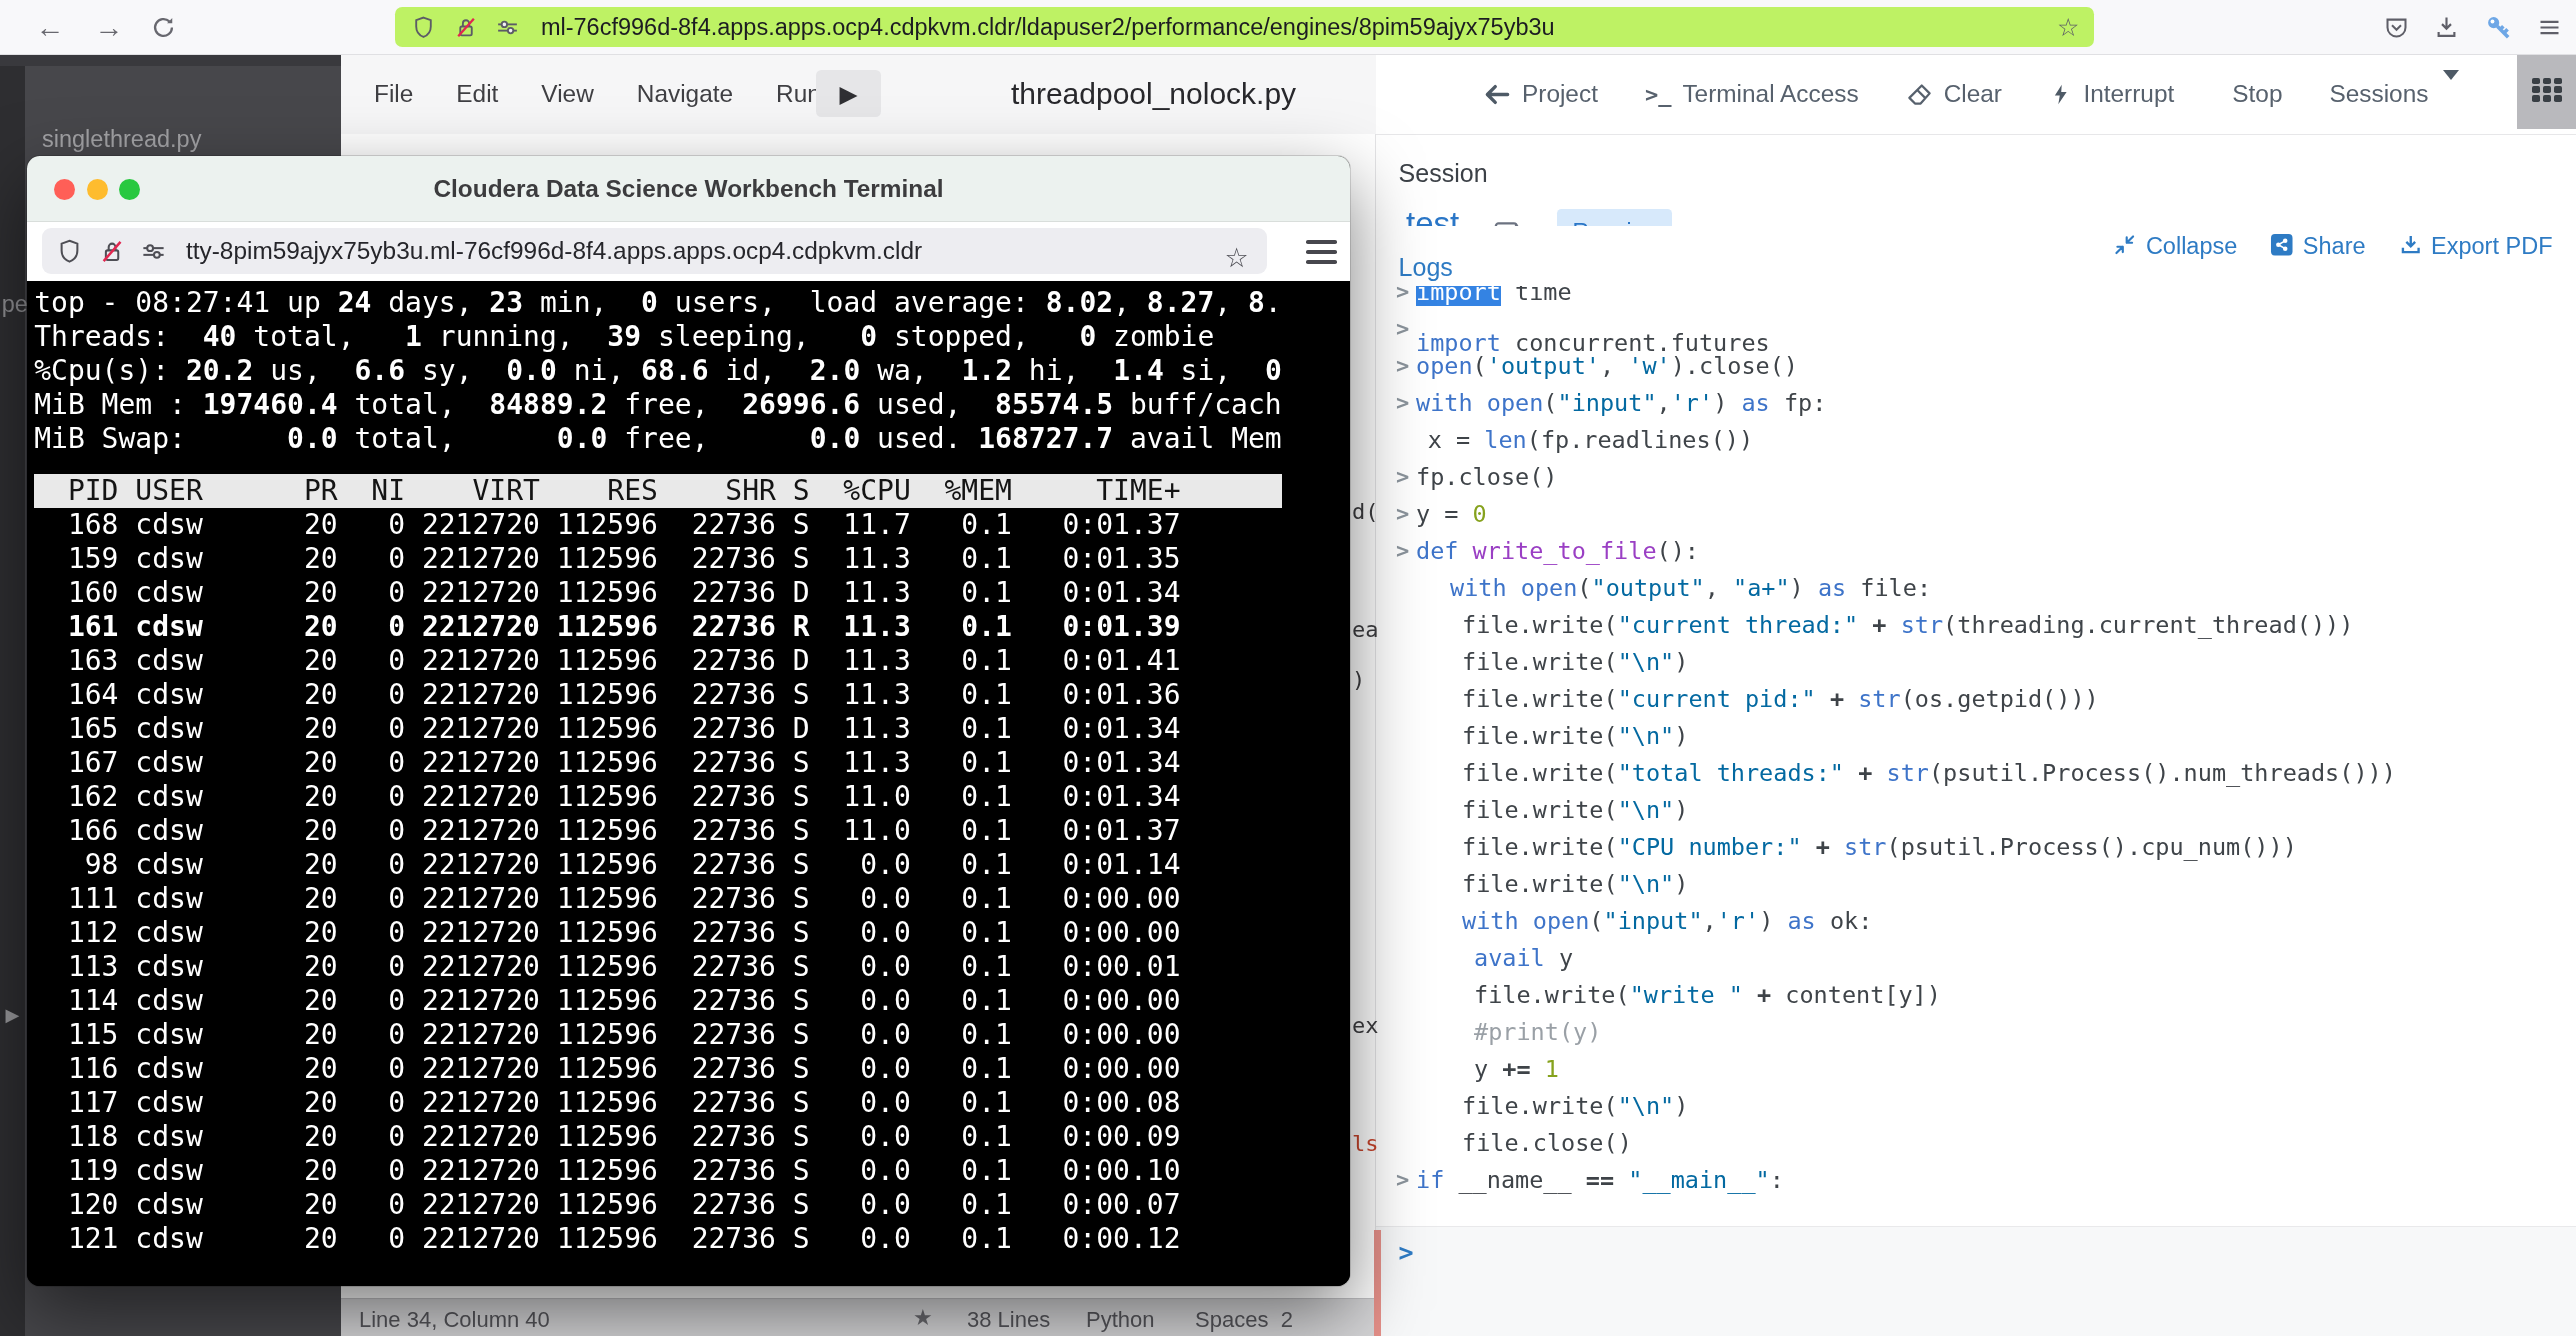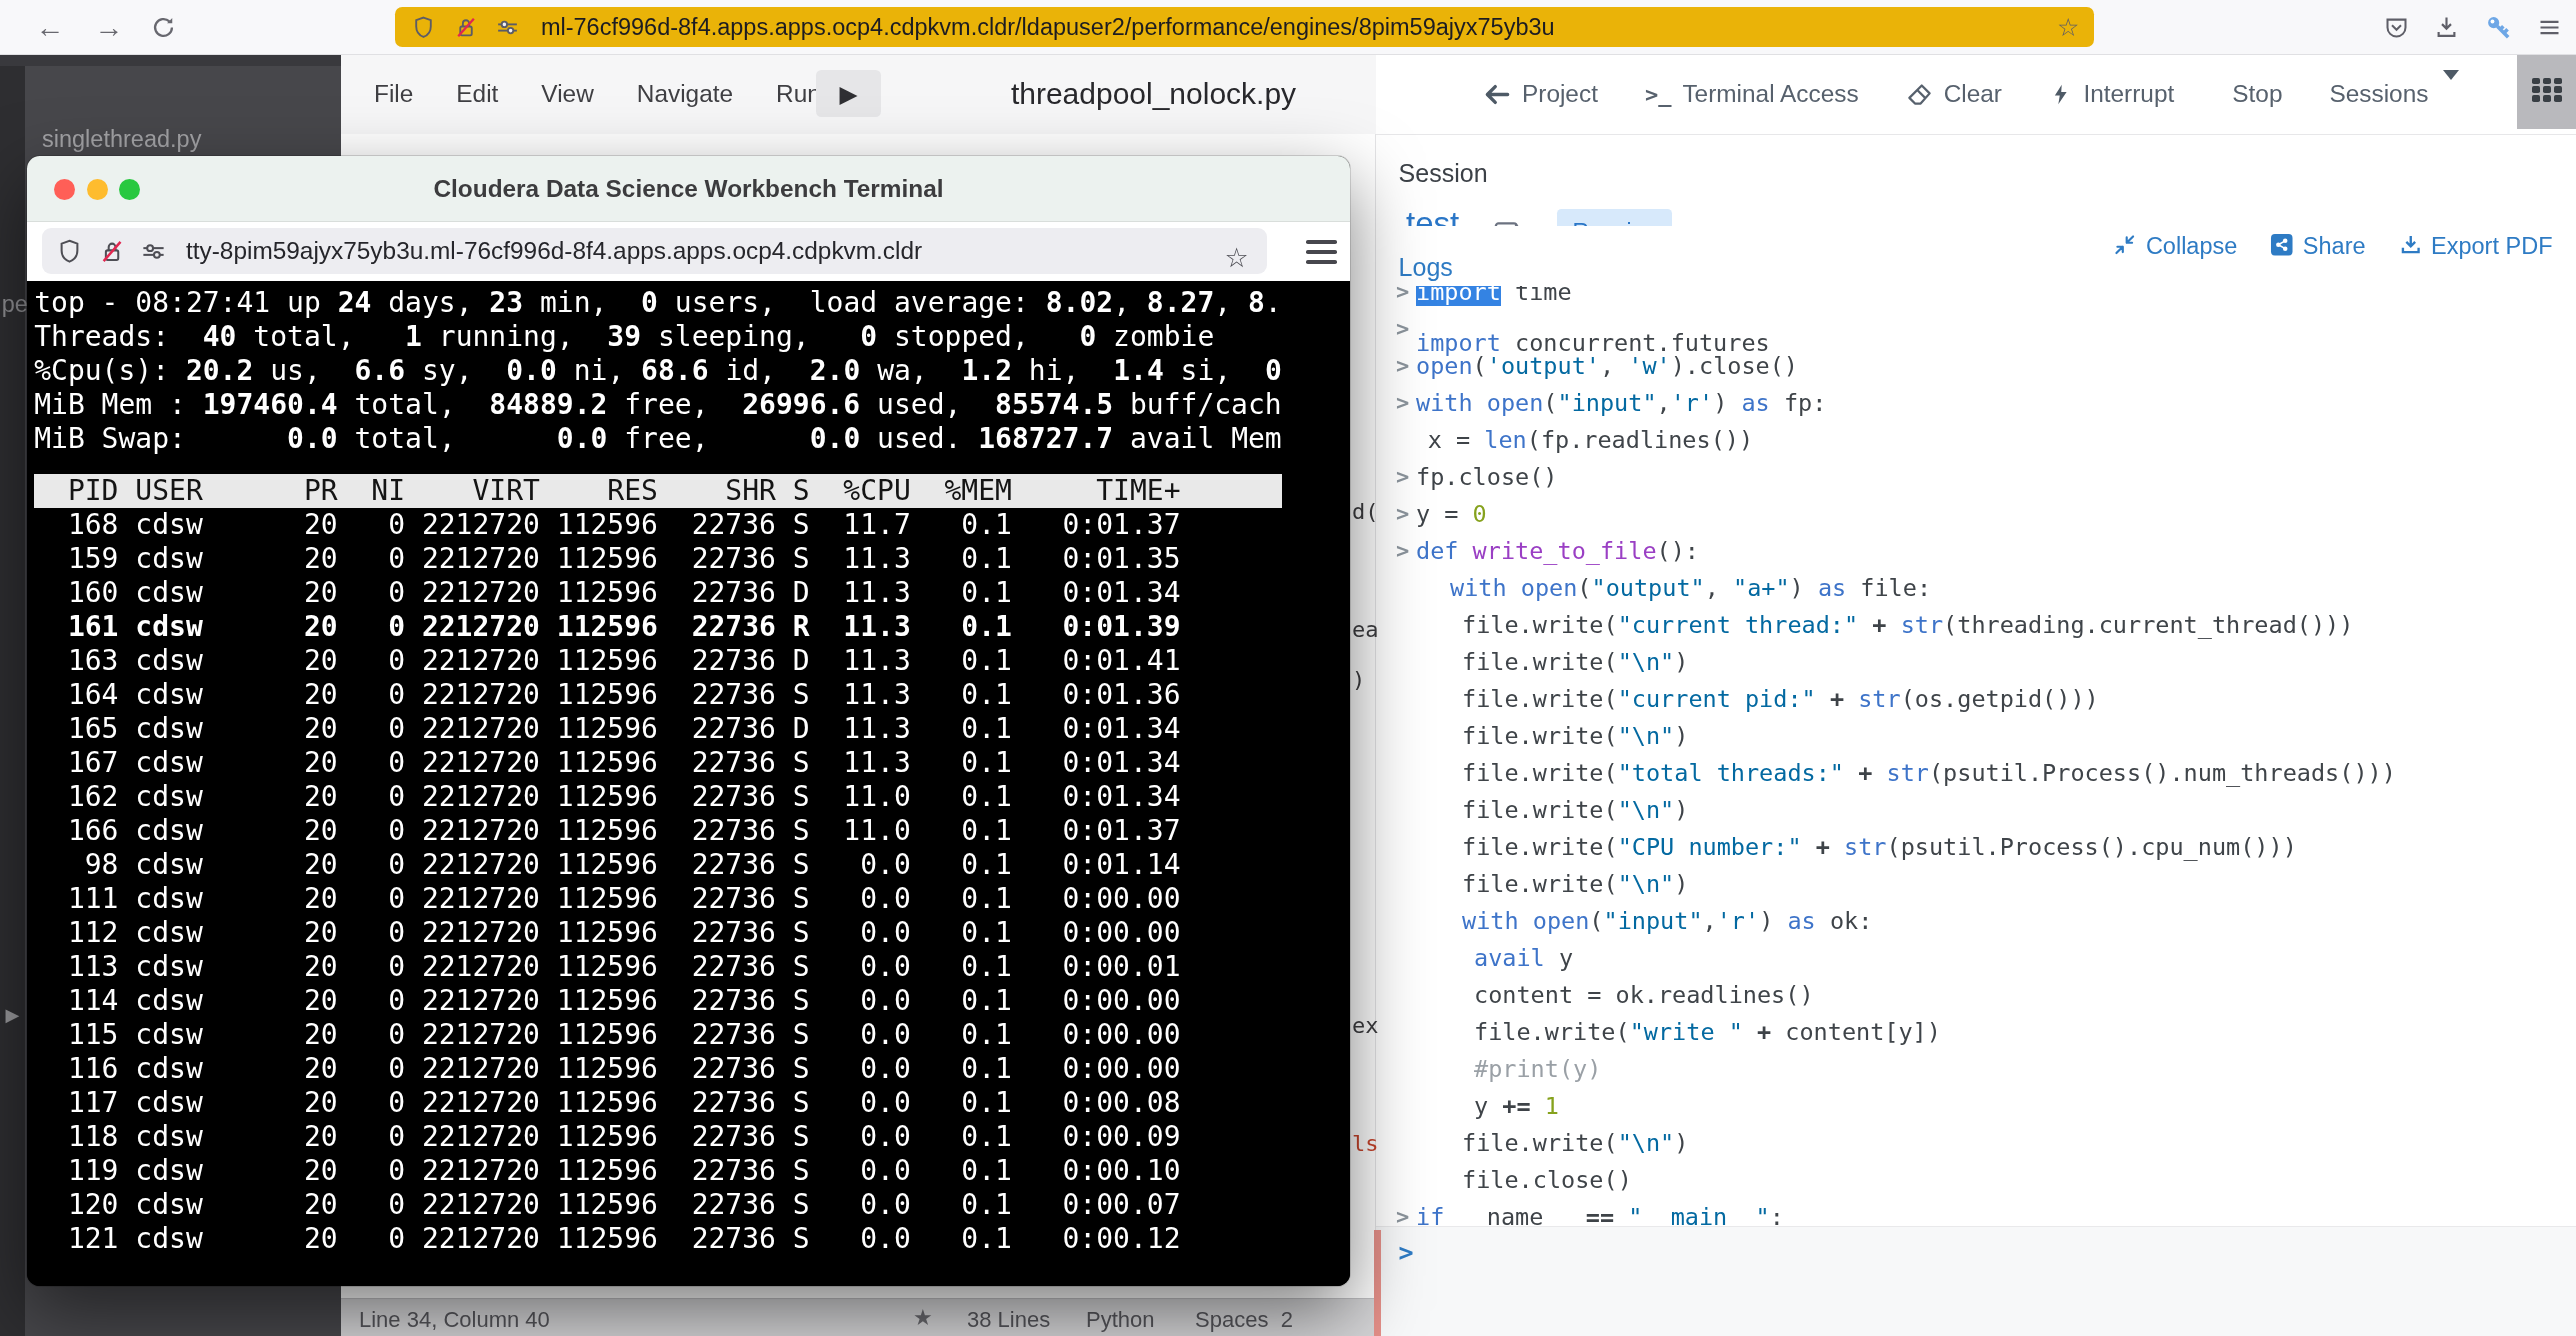--- a/index.html
+++ b/index.html
@@ -4,21 +4,21 @@
 <style>
   html,body{margin:0;padding:0;background:#e9e9ec;}
   #screen{position:relative;width:2576px;height:1337px;overflow:hidden;
           font-family:"Liberation Sans",sans-serif;background:#fff;}
   .abs{position:absolute;}
 
   
   .chrome{left:0;top:0;width:2576px;height:54px;background:#f8f8fa;border-bottom:0.9px solid #e0e0e3;z-index:10;}
   .nav-ic{position:absolute;top:7.2px;width:40px;height:40px;display:flex;align-items:center;justify-content:center;
           color:#68686f;font-size:29px;}
-  .url-pill{position:absolute;left:395px;top:7.2px;width:1699px;height:40px;background:#eab308;border-radius:7.2px;
+  .url-pill{position:absolute;left:395px;top:7.2px;width:1699px;height:40px;background:#bef264;border-radius:7.2px;
             display:flex;align-items:center;}
   .url-pill .ic{margin-left:16.3px;display:flex;align-items:center;}
   .url-text{margin-left:20px;font-size:23.5px;color:#1c1c22;white-space:nowrap;}
   .pill-star{position:absolute;right:14.5px;top:5.4px;font-size:25px;color:#5c5c66;}
   .chrome-right{position:absolute;right:12.6px;top:7.2px;display:flex;gap:23.5px;align-items:center;height:40px;}
 
   
   .editor-bg{left:341px;top:54px;width:1035px;height:1283px;background:#ffffff;z-index:0;}
   .left-dark{left:0;top:54px;width:341px;height:1283px;background:#47474b;z-index:0;}
   .left-darker{left:0;top:54px;width:25px;height:1283px;background:#2e2e31;z-index:1;}
@@ -344,21 +344,20 @@
         <div class="cl"><span class="chev"></span><span style="margin-left: 46px;"><span class="tok-p">file.write(</span><span class="tok-str">"current thread:"</span><span class="tok-p"> </span><span class="tok-op">+</span><span class="tok-p"> </span><span class="tok-kw">str</span><span class="tok-p">(threading.current_thread()))</span></span></div>
         <div class="cl"><span class="chev"></span><span style="margin-left: 46px;"><span class="tok-p">file.write(</span><span class="tok-str">"\n"</span><span class="tok-p">)</span></span></div>
         <div class="cl"><span class="chev"></span><span style="margin-left: 46px;"><span class="tok-p">file.write(</span><span class="tok-str">"current pid:"</span><span class="tok-p"> </span><span class="tok-op">+</span><span class="tok-p"> </span><span class="tok-kw">str</span><span class="tok-p">(os.getpid()))</span></span></div>
         <div class="cl"><span class="chev"></span><span style="margin-left: 46px;"><span class="tok-p">file.write(</span><span class="tok-str">"\n"</span><span class="tok-p">)</span></span></div>
         <div class="cl"><span class="chev"></span><span style="margin-left: 46px;"><span class="tok-p">file.write(</span><span class="tok-str">"total threads:"</span><span class="tok-p"> </span><span class="tok-op">+</span><span class="tok-p"> </span><span class="tok-kw">str</span><span class="tok-p">(psutil.Process().num_threads()))</span></span></div>
         <div class="cl"><span class="chev"></span><span style="margin-left: 46px;"><span class="tok-p">file.write(</span><span class="tok-str">"\n"</span><span class="tok-p">)</span></span></div>
         <div class="cl"><span class="chev"></span><span style="margin-left: 46px;"><span class="tok-p">file.write(</span><span class="tok-str">"CPU number:"</span><span class="tok-p"> </span><span class="tok-op">+</span><span class="tok-p"> </span><span class="tok-kw">str</span><span class="tok-p">(psutil.Process().cpu_num()))</span></span></div>
         <div class="cl"><span class="chev"></span><span style="margin-left: 46px;"><span class="tok-p">file.write(</span><span class="tok-str">"\n"</span><span class="tok-p">)</span></span></div>
         <div class="cl"><span class="chev"></span><span style="margin-left: 46px;"><span class="tok-kw">with</span><span class="tok-p"> </span><span class="tok-kw">open</span><span class="tok-p">(</span><span class="tok-str">"input"</span><span class="tok-p">,</span><span class="tok-str">'r'</span><span class="tok-p">) </span><span class="tok-kw">as</span><span class="tok-p"> ok:</span></span></div>
         <div class="cl"><span class="chev"></span><span style="margin-left: 58px;"><span class="tok-kw">avail</span><span class="tok-p"> y</span></span></div>
-        <div class="cl"><span class="chev"></span><span style="margin-left: 58px;"><span class="tok-p">content = ok.readlines()</span></span></div>
         <div class="cl"><span class="chev"></span><span style="margin-left: 58px;"><span class="tok-p">file.write(</span><span class="tok-str">"write "</span><span class="tok-p"> </span><span class="tok-op">+</span><span class="tok-p"> content[y])</span></span></div>
         <div class="cl"><span class="chev"></span><span style="margin-left: 58px;"><span class="tok-com">#print(y)</span></span></div>
         <div class="cl"><span class="chev"></span><span style="margin-left: 58px;"><span class="tok-p">y </span><span class="tok-op">+=</span><span class="tok-p"> </span><span class="tok-num">1</span></span></div>
         <div class="cl"><span class="chev"></span><span style="margin-left: 46px;"><span class="tok-p">file.write(</span><span class="tok-str">"\n"</span><span class="tok-p">)</span></span></div>
         <div class="cl"><span class="chev"></span><span style="margin-left: 46px;"><span class="tok-p">file.close()</span></span></div>
         <div class="cl"><span class="chev">&gt;</span><span style="margin-left: 0px;"><span class="tok-kw">if</span><span class="tok-p"> __name__ </span><span class="tok-op">==</span><span class="tok-p"> </span><span class="tok-str">"__main__"</span><span class="tok-p">:</span></span></div>
       </div>
 
     <div class="prompt-area">
       <span class="prompt-chev">&gt;</span>

